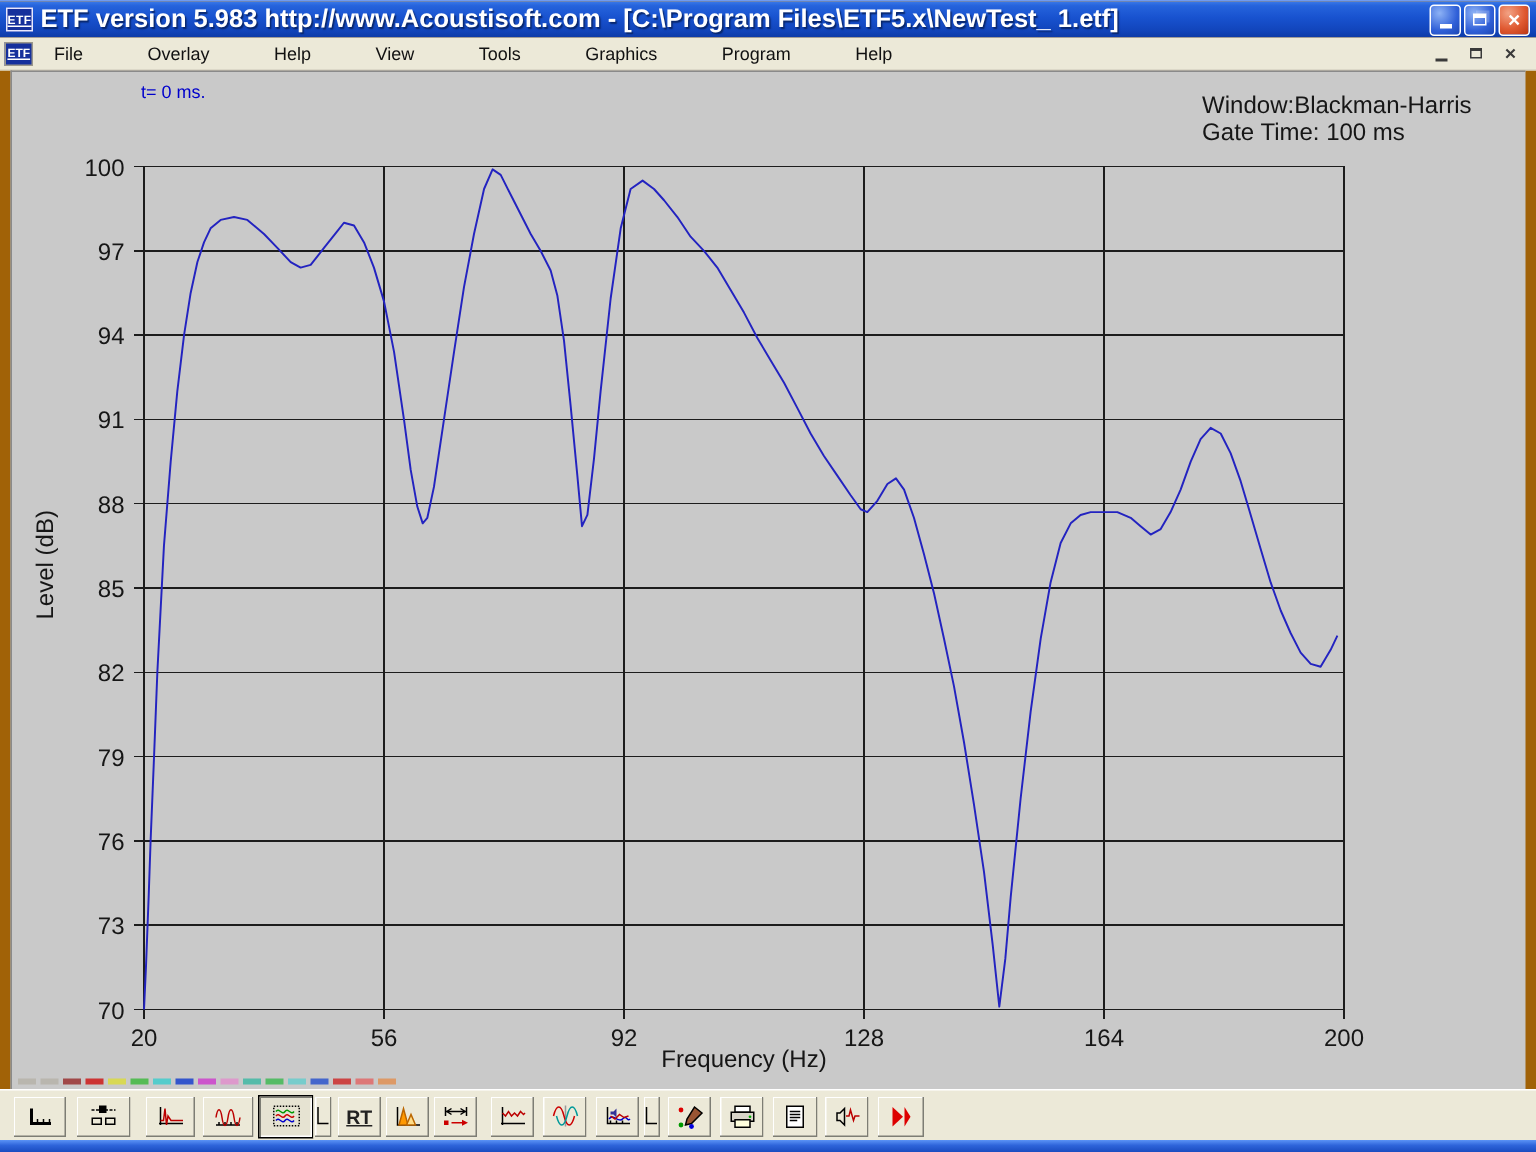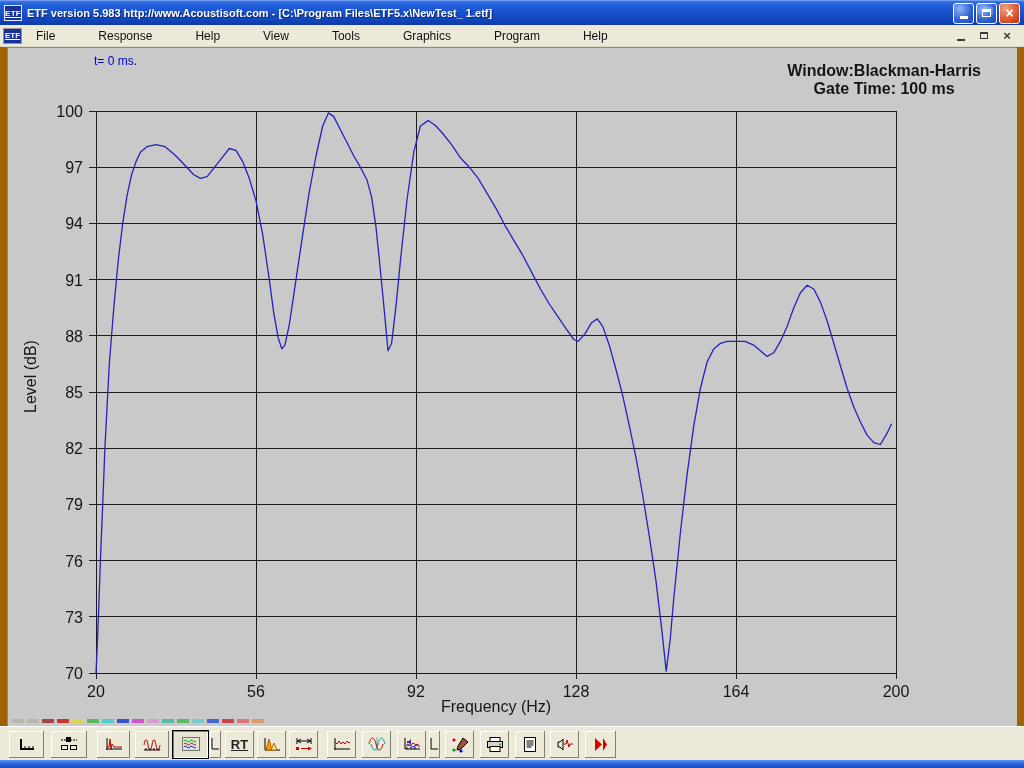--- a/index.html
+++ b/index.html
@@ -7,21 +7,21 @@
   .screen{position:relative;width:1024px;height:768px;background:#a16207;overflow:hidden;
           font-family:"Liberation Sans",sans-serif;-webkit-font-smoothing:none;}
 
   
   .titlebar{position:absolute;left:0;top:0;width:1024px;height:25px;
     background:linear-gradient(to bottom,#3a79e8 0%,#2563dc 12%,#1852cf 45%,#1144ba 82%,#0d3aa6 100%);
     border-top:1px solid #6f9bf0;display:flex;align-items:center;padding:0 4px;}
   .app-icon{width:18px;height:16px;background:#16309c;border:1px solid #e8e8ff;color:#fff;
     font-size:8px;font-weight:bold;display:flex;align-items:center;justify-content:center;
     text-decoration:underline;margin-right:5px;flex:none;letter-spacing:.3px;}
-  .title-text{color:#fff;font-weight:bold;font-size:11px;text-shadow:1px 1px 1px #082568;
+  .title-text{color:#fff;font-weight:bold;font-size:17px;text-shadow:1px 1px 1px #082568;
     white-space:nowrap;overflow:hidden;flex:1;}
   .win-btns{display:flex;gap:2px;flex:none;}
   .win-btn{width:21px;height:21px;border-radius:3px;border:1px solid #fff;
     display:flex;align-items:center;justify-content:center;color:#fff;}
   .win-btn.minb,.win-btn.resb{background:radial-gradient(circle at 30% 25%,#8db2f5,#3060d8 60%,#1c46b4);}
   .win-btn.closeb{background:radial-gradient(circle at 30% 25%,#f2a284,#e05a32 55%,#b93312);
     font-size:14px;font-weight:bold;line-height:1;}
   .glyph-min{width:8px;height:3px;background:#fff;margin-top:9px;}
   .glyph-res{width:9px;height:8px;border:1px solid #fff;border-top-width:3px;background:transparent;
     box-shadow:2px -2px 0 -0px #fff3;position:relative;}
@@ -38,21 +38,21 @@
   .mdi-min{width:8px;height:2px;background:#3a3a3a;margin-top:8px;}
   .mdi-res{width:8px;height:7px;border:1px solid #3a3a3a;border-top-width:2px;}
   .mdi-close{font-size:13px;font-weight:bold;line-height:1;}
 
   
   .client{position:absolute;left:7px;top:47px;width:1010px;height:679px;background:#c9c9c9;
     border-left:1px solid #8a8a8a;border-top:1px solid #8a8a8a;}
   .chart-wrap{position:absolute;left:0;top:0;width:1009px;height:678px;}
   .chart-svg{position:absolute;left:0;top:0;}
   .time-label{position:absolute;left:86px;top:6px;font-size:12px;color:#0000cc;}
-  .window-info{position:absolute;right:36px;top:14px;font-size:16px;color:#161616;line-height:18px;text-align:center;font-weight:bold;}
+  .window-info{position:absolute;right:36px;top:14px;font-size:16px;color:#161616;line-height:18px;text-align:left;}
   .chart-title{position:absolute;left:488px;top:41px;transform:translateX(-50%);font-size:16px;color:#161616;white-space:nowrap;}
   .xlabel{position:absolute;left:488px;top:650px;transform:translateX(-50%);font-size:16px;color:#161616;}
   .ylabel{position:absolute;left:14px;top:365px;transform:rotate(-90deg);transform-origin:0 0;
     font-size:16px;color:#161616;white-space:nowrap;}
   .palette-strip{position:absolute;left:4px;top:671px;height:5px;display:flex;gap:3px;}
   .palette-dash{width:12px;height:4px;}
 
   
   .toolbar{position:absolute;left:0;top:726px;width:1024px;height:34px;background:#ece9d8;
     border-top:1px solid #ffffff;}
@@ -83,21 +83,21 @@
           <div class="glyph-res"></div>
         </div>
       <div class="win-btn closeb">×</div>
     </div>
   </div>
 
   <div class="menubar">
     <div class="menu-etf">ETF</div>
     <div id="menu-items" style="display:flex;gap:27px;">
         <div class="menu-item">File</div>
-        <div class="menu-item">Response</div>
+        <div class="menu-item">Overlay</div>
         <div class="menu-item">Help</div>
         <div class="menu-item">View</div>
         <div class="menu-item">Tools</div>
         <div class="menu-item">Graphics</div>
         <div class="menu-item">Program</div>
         <div class="menu-item">Help</div>
       </div>
     <div class="mdi-btns">
       <div class="mdi-btn">
           <div class="mdi-min"></div>

